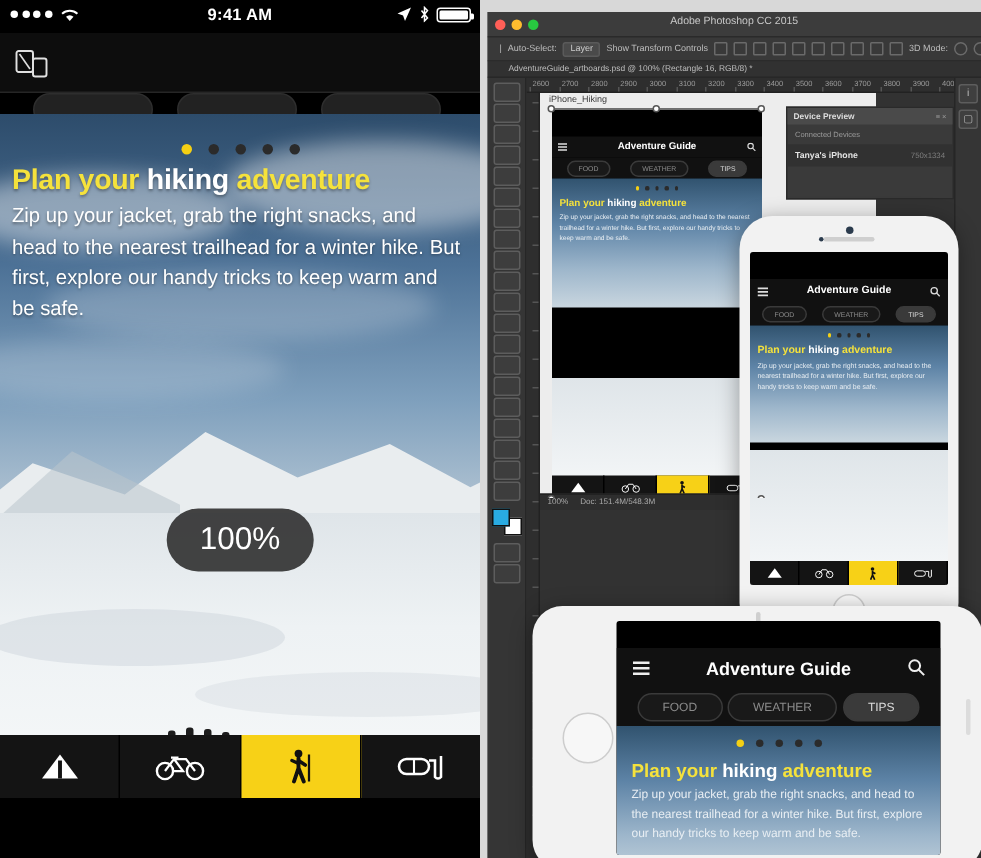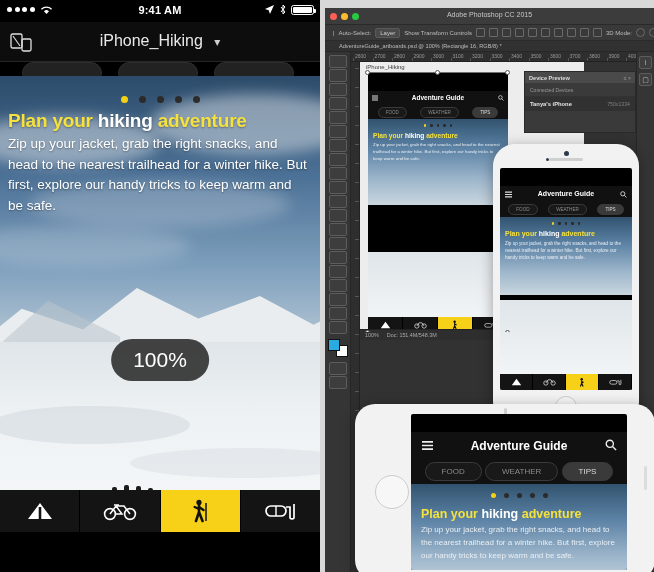--- a/index.html
+++ b/index.html
@@ -207,24 +207,20 @@
           </div>
       </div>
     </div>
 
     <div class="dp-nav">
       <svg class="dp-mirror" width="26" height="20" viewBox="0 0 26 20">
         <rect x="1" y="1" width="11" height="14" rx="1.5" stroke="#e0e0e0" stroke-width="1.3" fill="none"></rect>
         <rect x="12" y="6" width="9" height="12" rx="1.5" stroke="#e0e0e0" stroke-width="1.3" fill="none"></rect>
         <path d="M3 3 L10 13" stroke="#e0e0e0" stroke-width="1.1"></path>
       </svg>
-      <div class="dp-title">
-        <span>iPhone_Hiking</span>
-        <span class="chev">▾</span>
-      </div>
     </div>
 
     <div class="dp-pills">
       <span style="left:22px;width:80px;"></span>
       <span style="left:118px;width:80px;"></span>
       <span style="left:214px;width:80px;"></span>
     </div>
 
     <div id="hero">
       <div class="cloud" style="left:-30px; top:40px; width:190px; height:50px;"></div>

